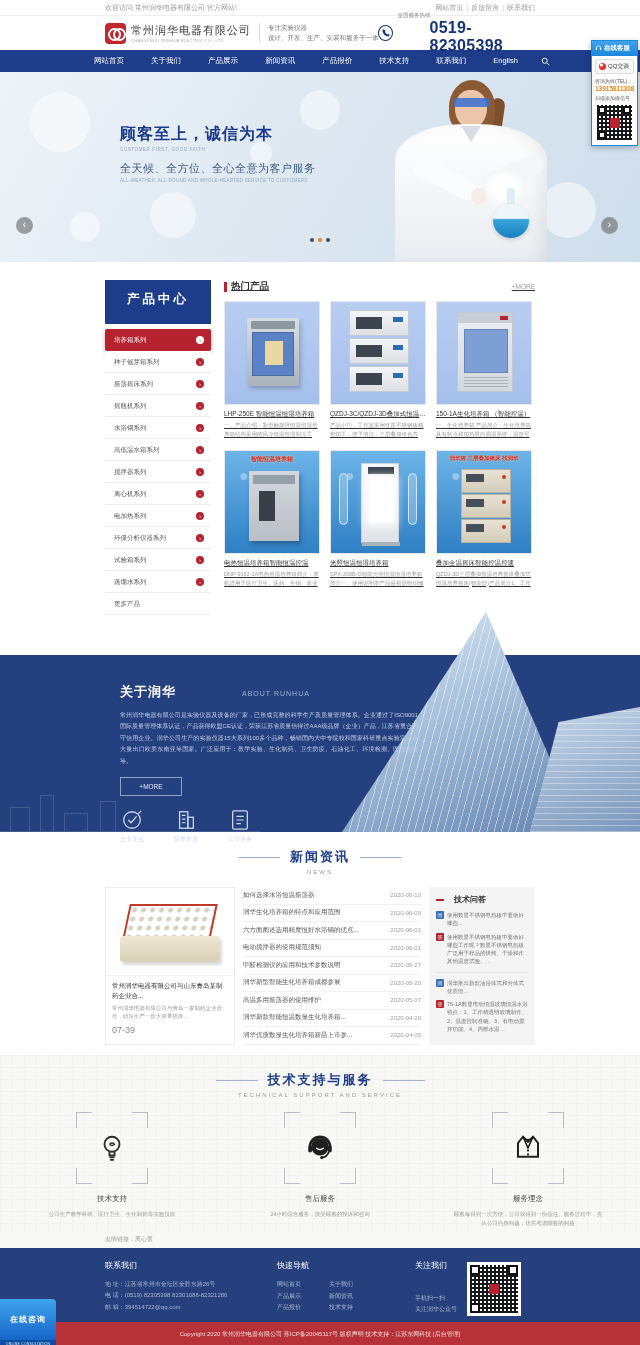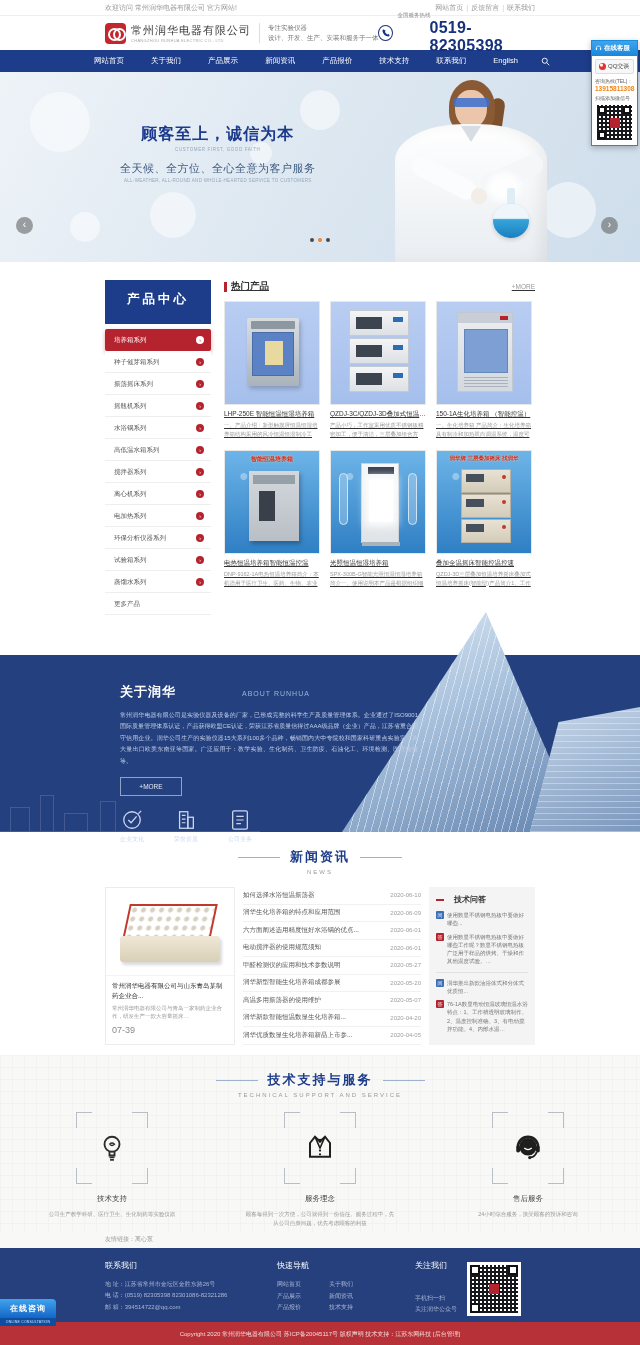--- a/index.html
+++ b/index.html
@@ -31,21 +31,21 @@
 
   
   .nav { height:22px; background:#1d3d8a; }
   .nav .inner { width:460px; margin:0 auto; display:flex; align-items:center; justify-content:space-between; height:100%; }
   .nav a { color:#fff; font-size:7.5px; text-decoration:none; line-height:22px; padding:0 4px; white-space:nowrap; }
   .nav .srch { display:flex; align-items:center; }
 
   
   .banner { height:190px; background:linear-gradient(120deg,#eef3f8 0%,#dbe6f0 55%,#cfdeec 100%); position:relative; overflow:hidden; }
   .bokeh { position:absolute; border-radius:50%; background:rgba(255,255,255,.5); }
-  .bn-text { position:absolute; left:120px; top:52px; z-index:3;text-align:center; }
+  .bn-text { position:absolute; left:120px; top:52px; z-index:3; }
   .bn-title { font-size:16px; font-weight:bold; color:#1b3a8c; letter-spacing:1px; }
   .bn-en1 { font-size:4.5px; color:#93a7bd; letter-spacing:.6px; margin-top:2px; }
   .bn-line2 { font-size:11px; color:#3d5b80; margin-top:9px; letter-spacing:.5px; }
   .bn-en2 { font-size:4.5px; color:#93a7bd; letter-spacing:.3px; margin-top:2px; }
   .person { position:absolute; right:75px; top:8px; width:190px; height:182px; z-index:2; }
   .hair { position:absolute; left:74px; top:0; width:46px; height:54px; background:#8a5a35; border-radius:50% 50% 40% 40%; }
   .pony { position:absolute; left:112px; top:18px; width:14px; height:70px; background:#7c4f2d; border-radius:8px; transform:rotate(8deg); }
   .face { position:absolute; left:80px; top:10px; width:32px; height:38px; background:#ecc6aa; border-radius:46% 46% 50% 50%; }
   .goggle { position:absolute; left:78px; top:18px; width:37px; height:9px; background:#3a6fd0; border-radius:4px; opacity:.85; }
   .coat { position:absolute; left:20px; top:44px; width:152px; height:140px; background:linear-gradient(#ffffff,#e9edf1); border-radius:45% 45% 4px 4px / 26% 26% 0 0; box-shadow:inset -8px 0 14px rgba(0,0,0,.06); }
@@ -196,21 +196,21 @@
   .svc-head { background:linear-gradient(#3fa4ec,#1a86dc); color:#fff; font-size:6.5px; font-weight:bold; padding:3px 3px; display:flex; align-items:center; gap:2px; }
   .svc-body { padding:3px; }
   .qq-btn { display:flex; align-items:center; gap:2px; border:1px solid #ddd; background:#f7f7f7; border-radius:2px; font-size:6px; color:#444; padding:2px 3px; cursor:pointer; }
   .qq-dot { width:7px; height:7px; border-radius:50%; background:radial-gradient(circle at 35% 30%, #fff 0 1px, transparent 2px), #e0342f; }
   .svc-tel-lbl { font-size:5px; color:#666; margin-top:4px; }
   .svc-tel { font-size:6.5px; color:#f08519; font-weight:bold; margin-top:1px; }
   .svc-wx { font-size:5px; color:#666; margin-top:3px; }
   .svc .qr { width:39px; height:39px; padding:2px; margin-top:2px; }
   .svc .qr b { width:8px; height:8px; }
   .badge { position:absolute; left:0; top:1299px; width:56px; z-index:50; cursor:pointer; }
-  .badge .top { background:linear-gradient(#3fa4ec,#1565c8); color:#fff; font-size:8px; font-weight:bold; text-align:center; padding:4px 2px; letter-spacing:1px; border-radius:0 4px 0 0; }
+  .badge .top { background:linear-gradient(#3fa4ec,#1565c8); color:#fff; font-size:8px; font-weight:bold; text-align:center; padding:15px 2px; letter-spacing:1px; border-radius:0 4px 0 0; }
   .badge .bot { background:#0d4ea0; color:#cfe2f8; font-size:3.5px; text-align:center; padding:2px 0; letter-spacing:.2px; }
 
   svg { display:block; }
 </style>
 </head>
 <body>
 
 <div class="topbar">
   <div class="wrap">
     <span>欢迎访问 常州润华电器有限公司 官方网站!</span>
@@ -554,44 +554,44 @@
             <path d="M10 15 v3 h4 v-3" fill="none" stroke="#2d2d2d" stroke-width="1.5"></path>
             <path d="M10 19.5 h4 M10.5 21.5 h3" stroke="#2d2d2d" stroke-width="1.3"></path>
           </svg>
       </div>
       <div class="sp-title">技术支持</div>
       <div class="sp-desc">公司生产教学科研、医疗卫生、生化制药等实验仪器</div>
     </div>
     <div class="sp">
       <div class="brk">
         <svg width="30" height="30" viewBox="0 0 24 24">
-            <path d="M4 8 L8 3 L12 7 L16 3 L20 8 L20 19 L4 19 Z" fill="none" stroke="#1f1f1f" stroke-width="1.6"></path>
-            <path d="M8 3 L12 12 L16 3" fill="none" stroke="#1f1f1f" stroke-width="1.3"></path>
-            <circle cx="12" cy="14" r=".9" fill="#1f1f1f"></circle>
-            <circle cx="12" cy="17" r=".9" fill="#1f1f1f"></circle>
-            <path d="M10.5 5.5 h3" stroke="#1f1f1f" stroke-width="1.6"></path>
-          </svg>
-      </div>
-      <div class="sp-title">服务理念</div>
-      <div class="sp-desc">顾客每得到一次方便，公司就得到一份信任。服务过程中，先从公司自身问题，优先考虑顾客的利益</div>
-    </div>
-    <div class="sp">
-      <div class="brk">
-        <svg width="30" height="30" viewBox="0 0 24 24">
             <circle cx="12" cy="11" r="7" fill="#1f1f1f"></circle>
             <path d="M4 11 a8 8 0 0 1 16 0" fill="none" stroke="#1f1f1f" stroke-width="2.2"></path>
             <rect x="2.6" y="10" width="3" height="5.5" rx="1.4" fill="#1f1f1f"></rect>
             <rect x="18.4" y="10" width="3" height="5.5" rx="1.4" fill="#1f1f1f"></rect>
             <path d="M19 15 q-1 4 -5 4.5" fill="none" stroke="#1f1f1f" stroke-width="1.4"></path>
             <circle cx="13.4" cy="19.6" r="1.3" fill="#1f1f1f"></circle>
             <path d="M9 12 q3 2.6 6 0" fill="none" stroke="#fff" stroke-width="1"></path>
           </svg>
       </div>
       <div class="sp-title">售后服务</div>
       <div class="sp-desc">24小时综合服务，接受顾客的投诉和咨询</div>
+    </div>
+    <div class="sp">
+      <div class="brk">
+        <svg width="30" height="30" viewBox="0 0 24 24">
+            <path d="M4 8 L8 3 L12 7 L16 3 L20 8 L20 19 L4 19 Z" fill="none" stroke="#1f1f1f" stroke-width="1.6"></path>
+            <path d="M8 3 L12 12 L16 3" fill="none" stroke="#1f1f1f" stroke-width="1.3"></path>
+            <circle cx="12" cy="14" r=".9" fill="#1f1f1f"></circle>
+            <circle cx="12" cy="17" r=".9" fill="#1f1f1f"></circle>
+            <path d="M10.5 5.5 h3" stroke="#1f1f1f" stroke-width="1.6"></path>
+          </svg>
+      </div>
+      <div class="sp-title">服务理念</div>
+      <div class="sp-desc">顾客每得到一次方便，公司就得到一份信任。服务过程中，先从公司自身问题，优先考虑顾客的利益</div>
     </div>
   </div>
 </div>
 
 <div class="flinks">
   <div class="wrap"><span>友情链接：离心泵</span></div>
 </div>
 
 <div class="footer">
   <div class="wrap">

